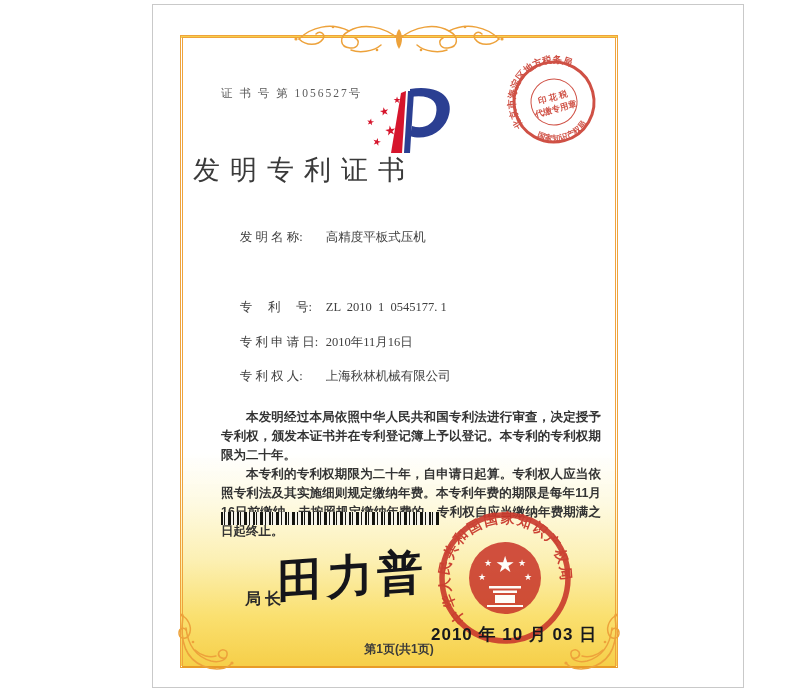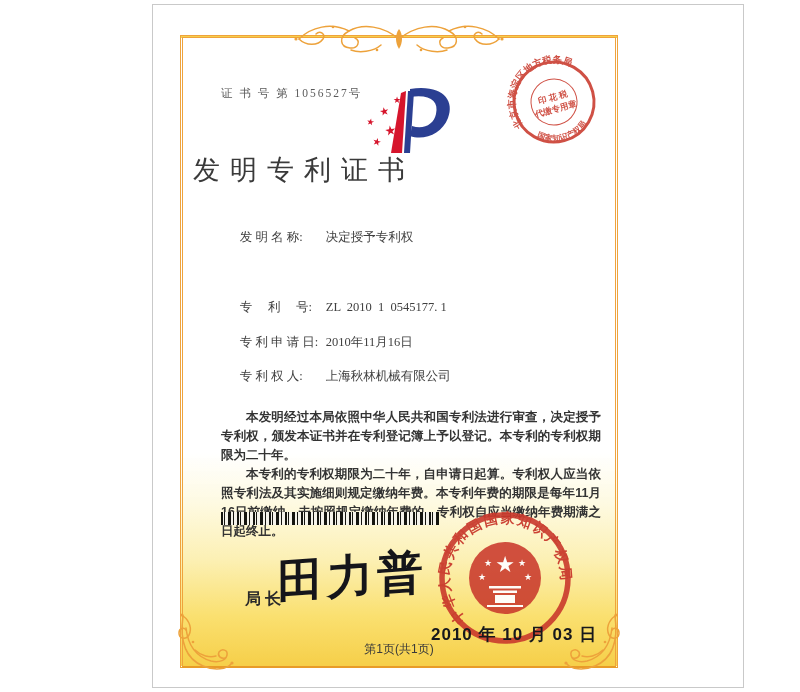--- a/index.html
+++ b/index.html
@@ -60,21 +60,21 @@
     font-weight:bold;transform:rotate(-4deg) skewX(-4deg);letter-spacing:4px;
   }
   .seal-tax{position:absolute;left:321px;top:14px;opacity:.88;}
   .seal-authority{position:absolute;left:252px;top:470px;opacity:.95;}
   .issue-date{
     position:absolute;left:248px;top:585px;font-size:17px;font-weight:bold;color:#17181c;
     font-family:"Liberation Sans","DejaVu Sans",sans-serif;white-space:pre;letter-spacing:1px;
   }
   .page-footer{
     position:absolute;left:0;bottom:8px;width:100%;text-align:center;
-    font-size:12px;font-weight:normal;color:#3a3a3a;
+    font-size:12px;font-weight:bold;color:#3a3a3a;
     font-family:"Liberation Sans","DejaVu Sans",sans-serif;
   }
   .seal-text{fill:#c9392c;font-family:"Liberation Sans","DejaVu Sans",sans-serif;font-weight:bold;}
   .star{fill:#d6152c;font-family:"DejaVu Sans",sans-serif;}
 </style>
 </head>
 <body>
 
 <div class="page">
   <div class="frame">
@@ -147,21 +147,21 @@
           <textPath href="#taxBotArc" startOffset="2">国家知识产权局</textPath>
         </text>
         <text class="seal-text" x="0" y="-2" font-size="8.5" text-anchor="middle">印 花 税</text>
         <text class="seal-text" x="0" y="10" font-size="8.5" text-anchor="middle">代缴专用章</text>
       </g>
     </svg>
 
     <div class="title">发明专利证书</div>
 
     <div class="field-row row0">
-      <span class="field-label">发 明 名 称:</span><span class="field-value">决定授予专利权</span>
+      <span class="field-label">发 明 名 称:</span><span class="field-value">高精度平板式压机</span>
     </div>
     <div class="field-row row2">
       <span class="field-label">专　 利　 号:</span><span class="field-value">ZL  2010  1  0545177. 1</span>
     </div>
     <div class="field-row row3">
       <span class="field-label">专 利 申 请 日:</span><span class="field-value">2010年11月16日</span>
     </div>
     <div class="field-row row4">
       <span class="field-label">专 利 权 人:</span><span class="field-value">上海秋林机械有限公司</span>
     </div>

